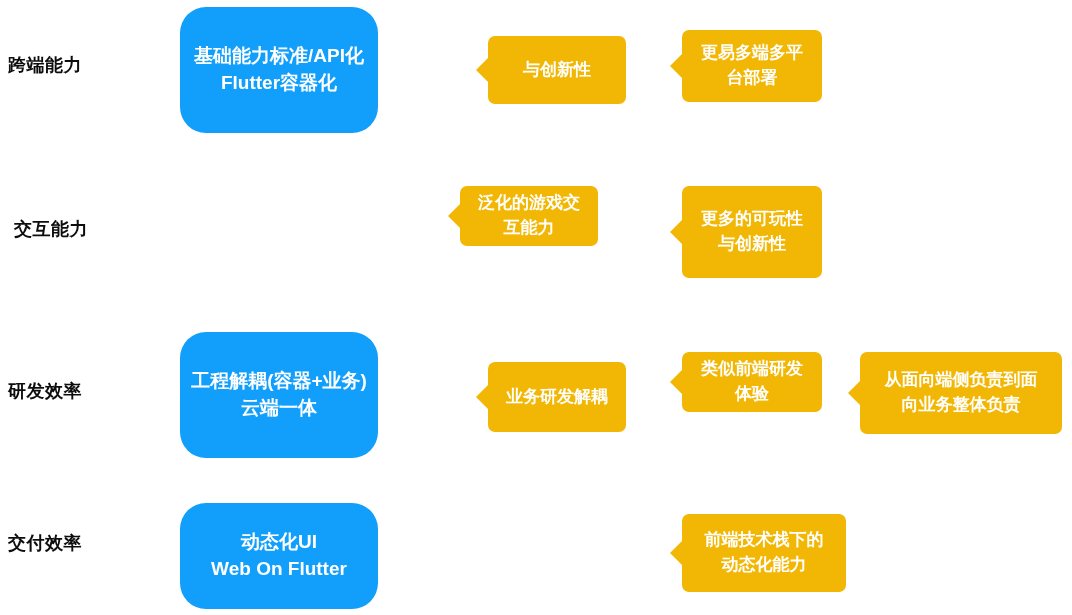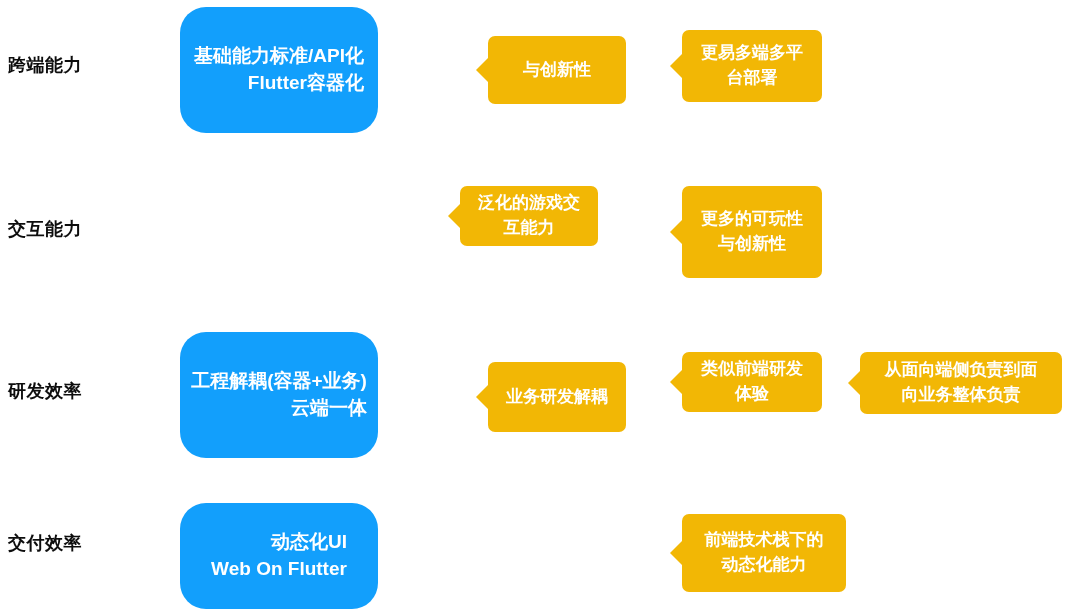--- a/index.html
+++ b/index.html
@@ -50,21 +50,21 @@
     display: flex;
     align-items: center;
     justify-content: center;
     text-align: center;
     font-size: 19px;
     font-weight: bold;
     line-height: 1.42;
     box-sizing: border-box;
     padding: 4px 8px;
   }
-  .blue-box .line { display: block; white-space: nowrap; text-align: right; }
+  .blue-box .line { display: block; white-space: nowrap; }
 
   
   .callout {
     position: absolute;
     box-sizing: border-box;
   }
   .callout .body {
     position: absolute;
     left: 12px;
     top: 0;
@@ -124,21 +124,21 @@
       <div class="body">
         <div>
           <span class="line">更易多端多平</span>
           <span class="line">台部署</span>
         </div>
       </div>
     </div>
   </div>
 
   <div class="row" style="top:160px;height:150px;">
-    <div class="row-label" style="top:60px;">交互能力</div>
+    <div class="row-label" style="top:60px;margin-left:6px;">交互能力</div>
 
 
     <div class="callout" style="left:448px;top:26px;width:150px;height:60px;">
       <span class="arrow"></span>
       <div class="body">
         <div>
           <span class="line">泛化的游戏交</span>
           <span class="line">互能力</span>
         </div>
       </div>
@@ -177,21 +177,21 @@
     <div class="callout" style="left:670px;top:22px;width:152px;height:60px;">
       <span class="arrow"></span>
       <div class="body">
         <div>
           <span class="line">类似前端研发</span>
           <span class="line">体验</span>
         </div>
       </div>
     </div>
 
-    <div class="callout" style="left:848px;top:22px;width:214px;height:62px;">
+    <div class="callout" style="left:848px;top:22px;width:214px;height:82px;">
       <span class="arrow"></span>
       <div class="body">
         <div>
           <span class="line">从面向端侧负责到面</span>
           <span class="line">向业务整体负责</span>
         </div>
       </div>
     </div>
   </div>
 

